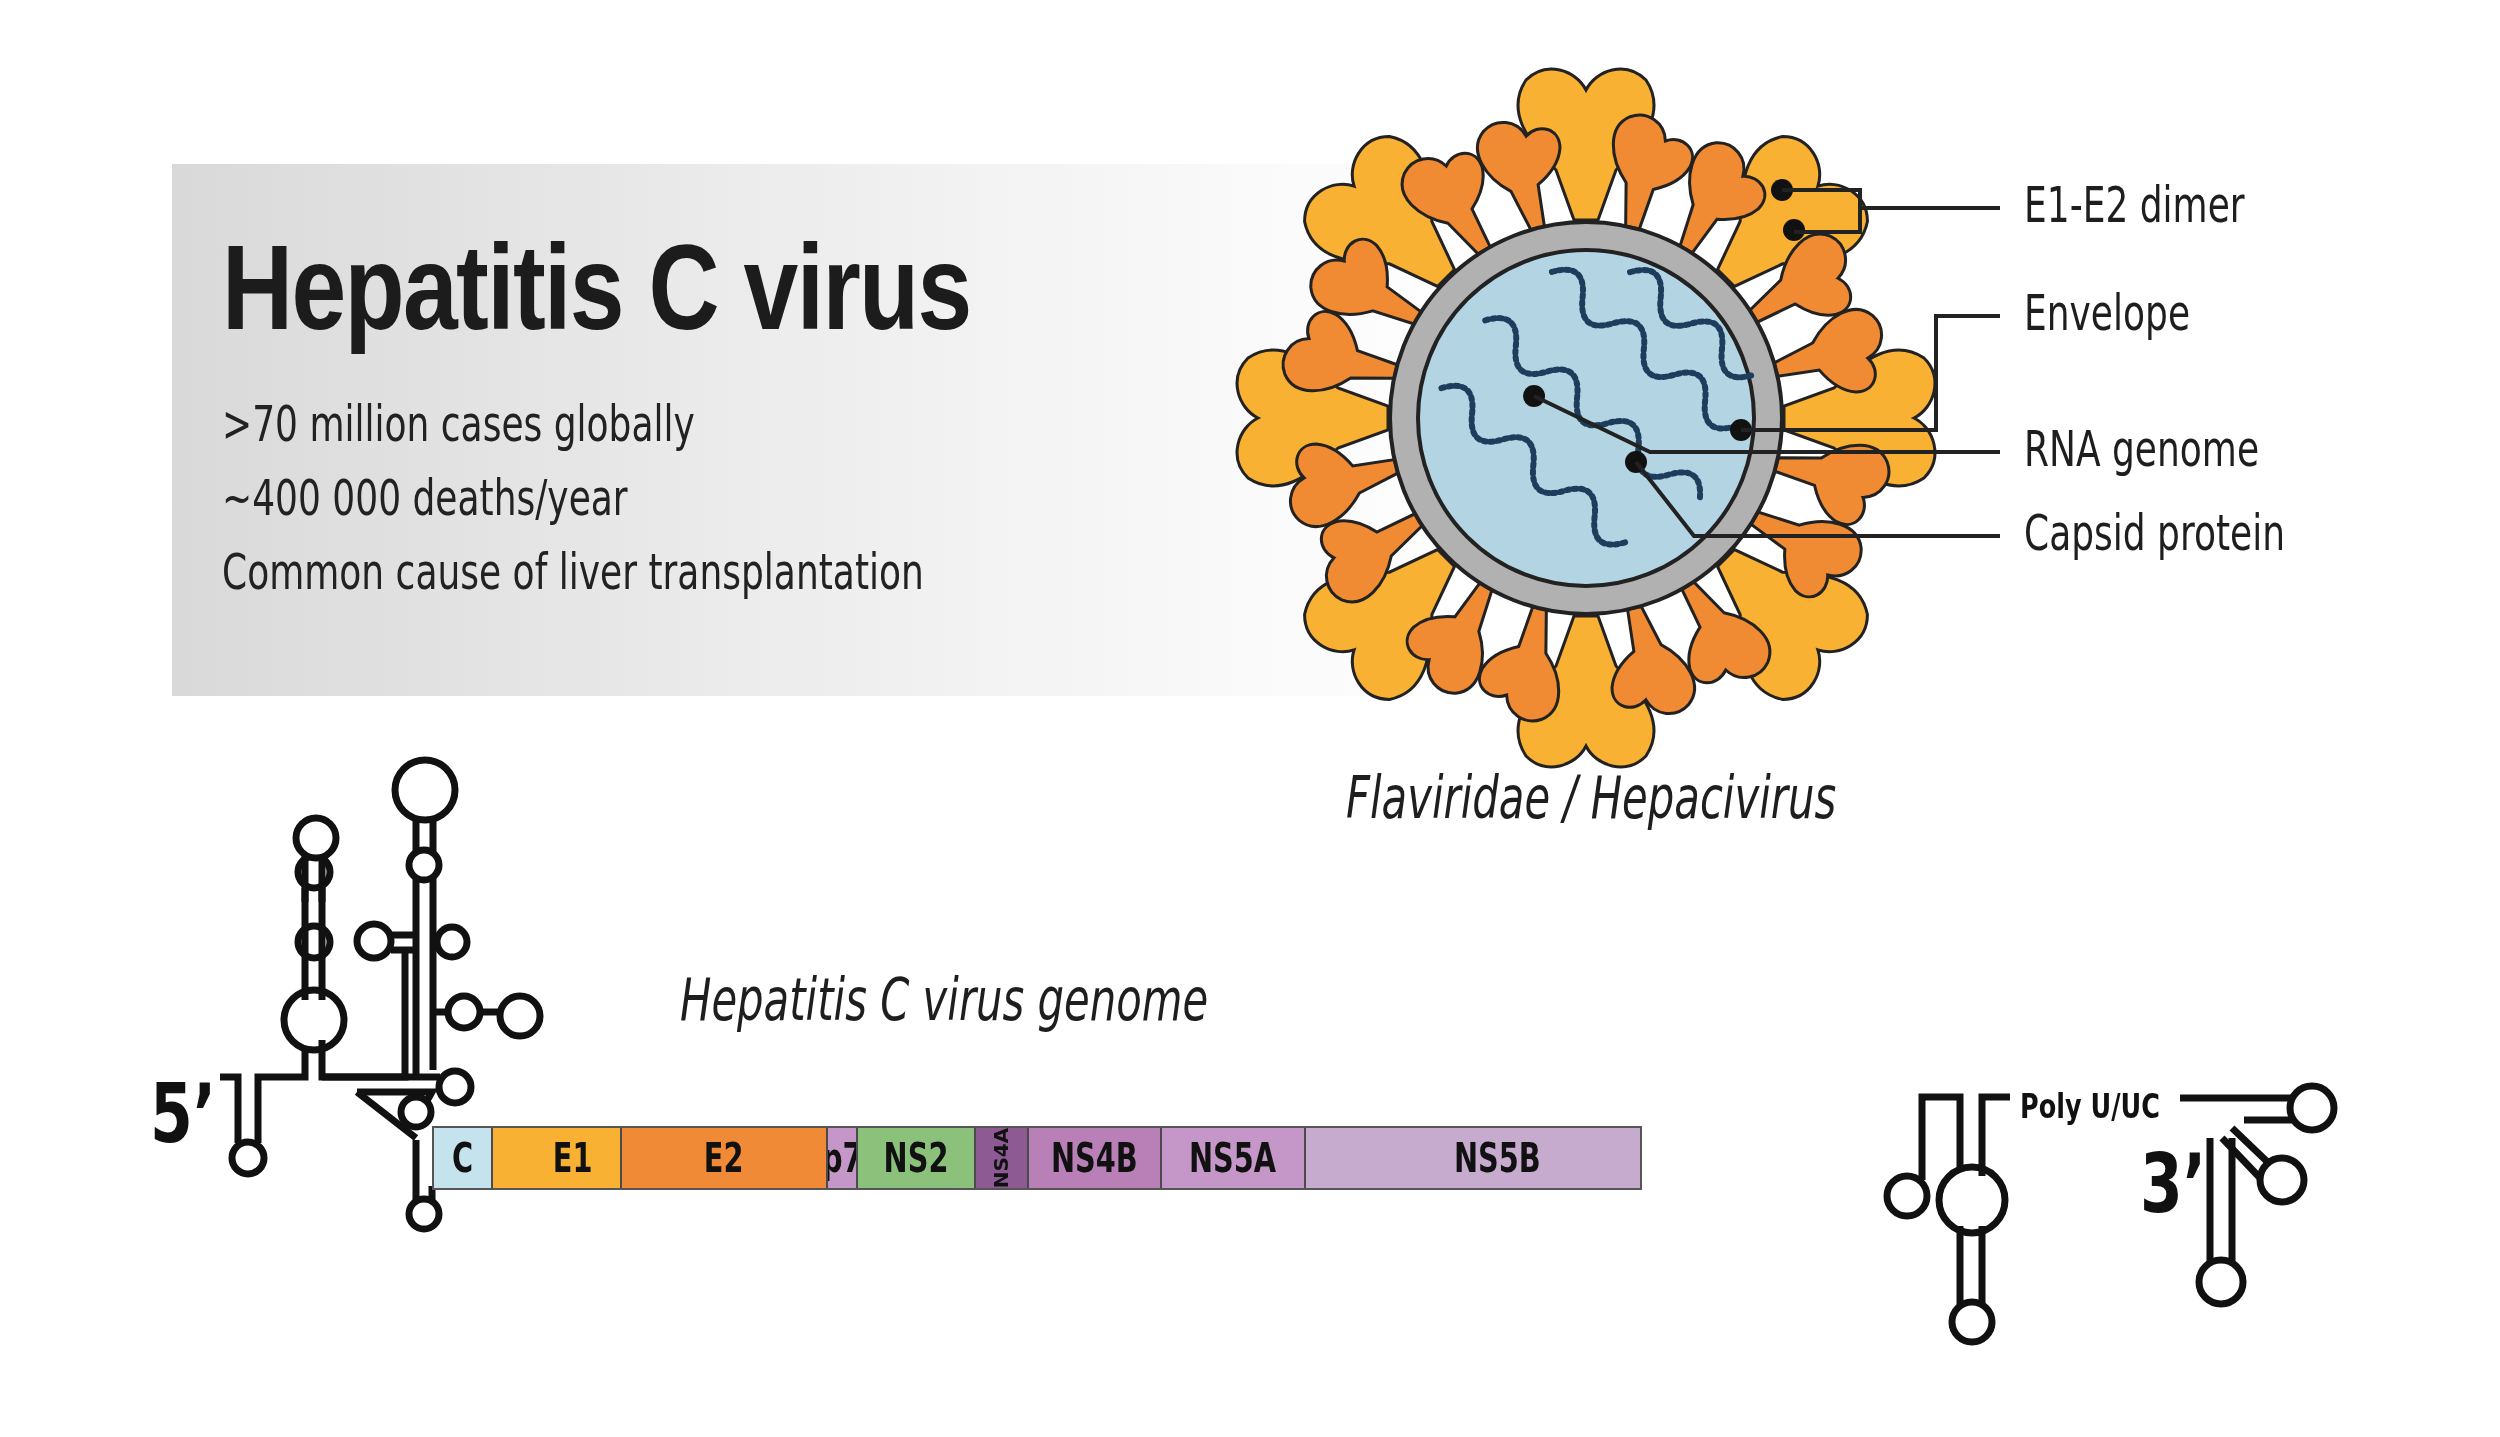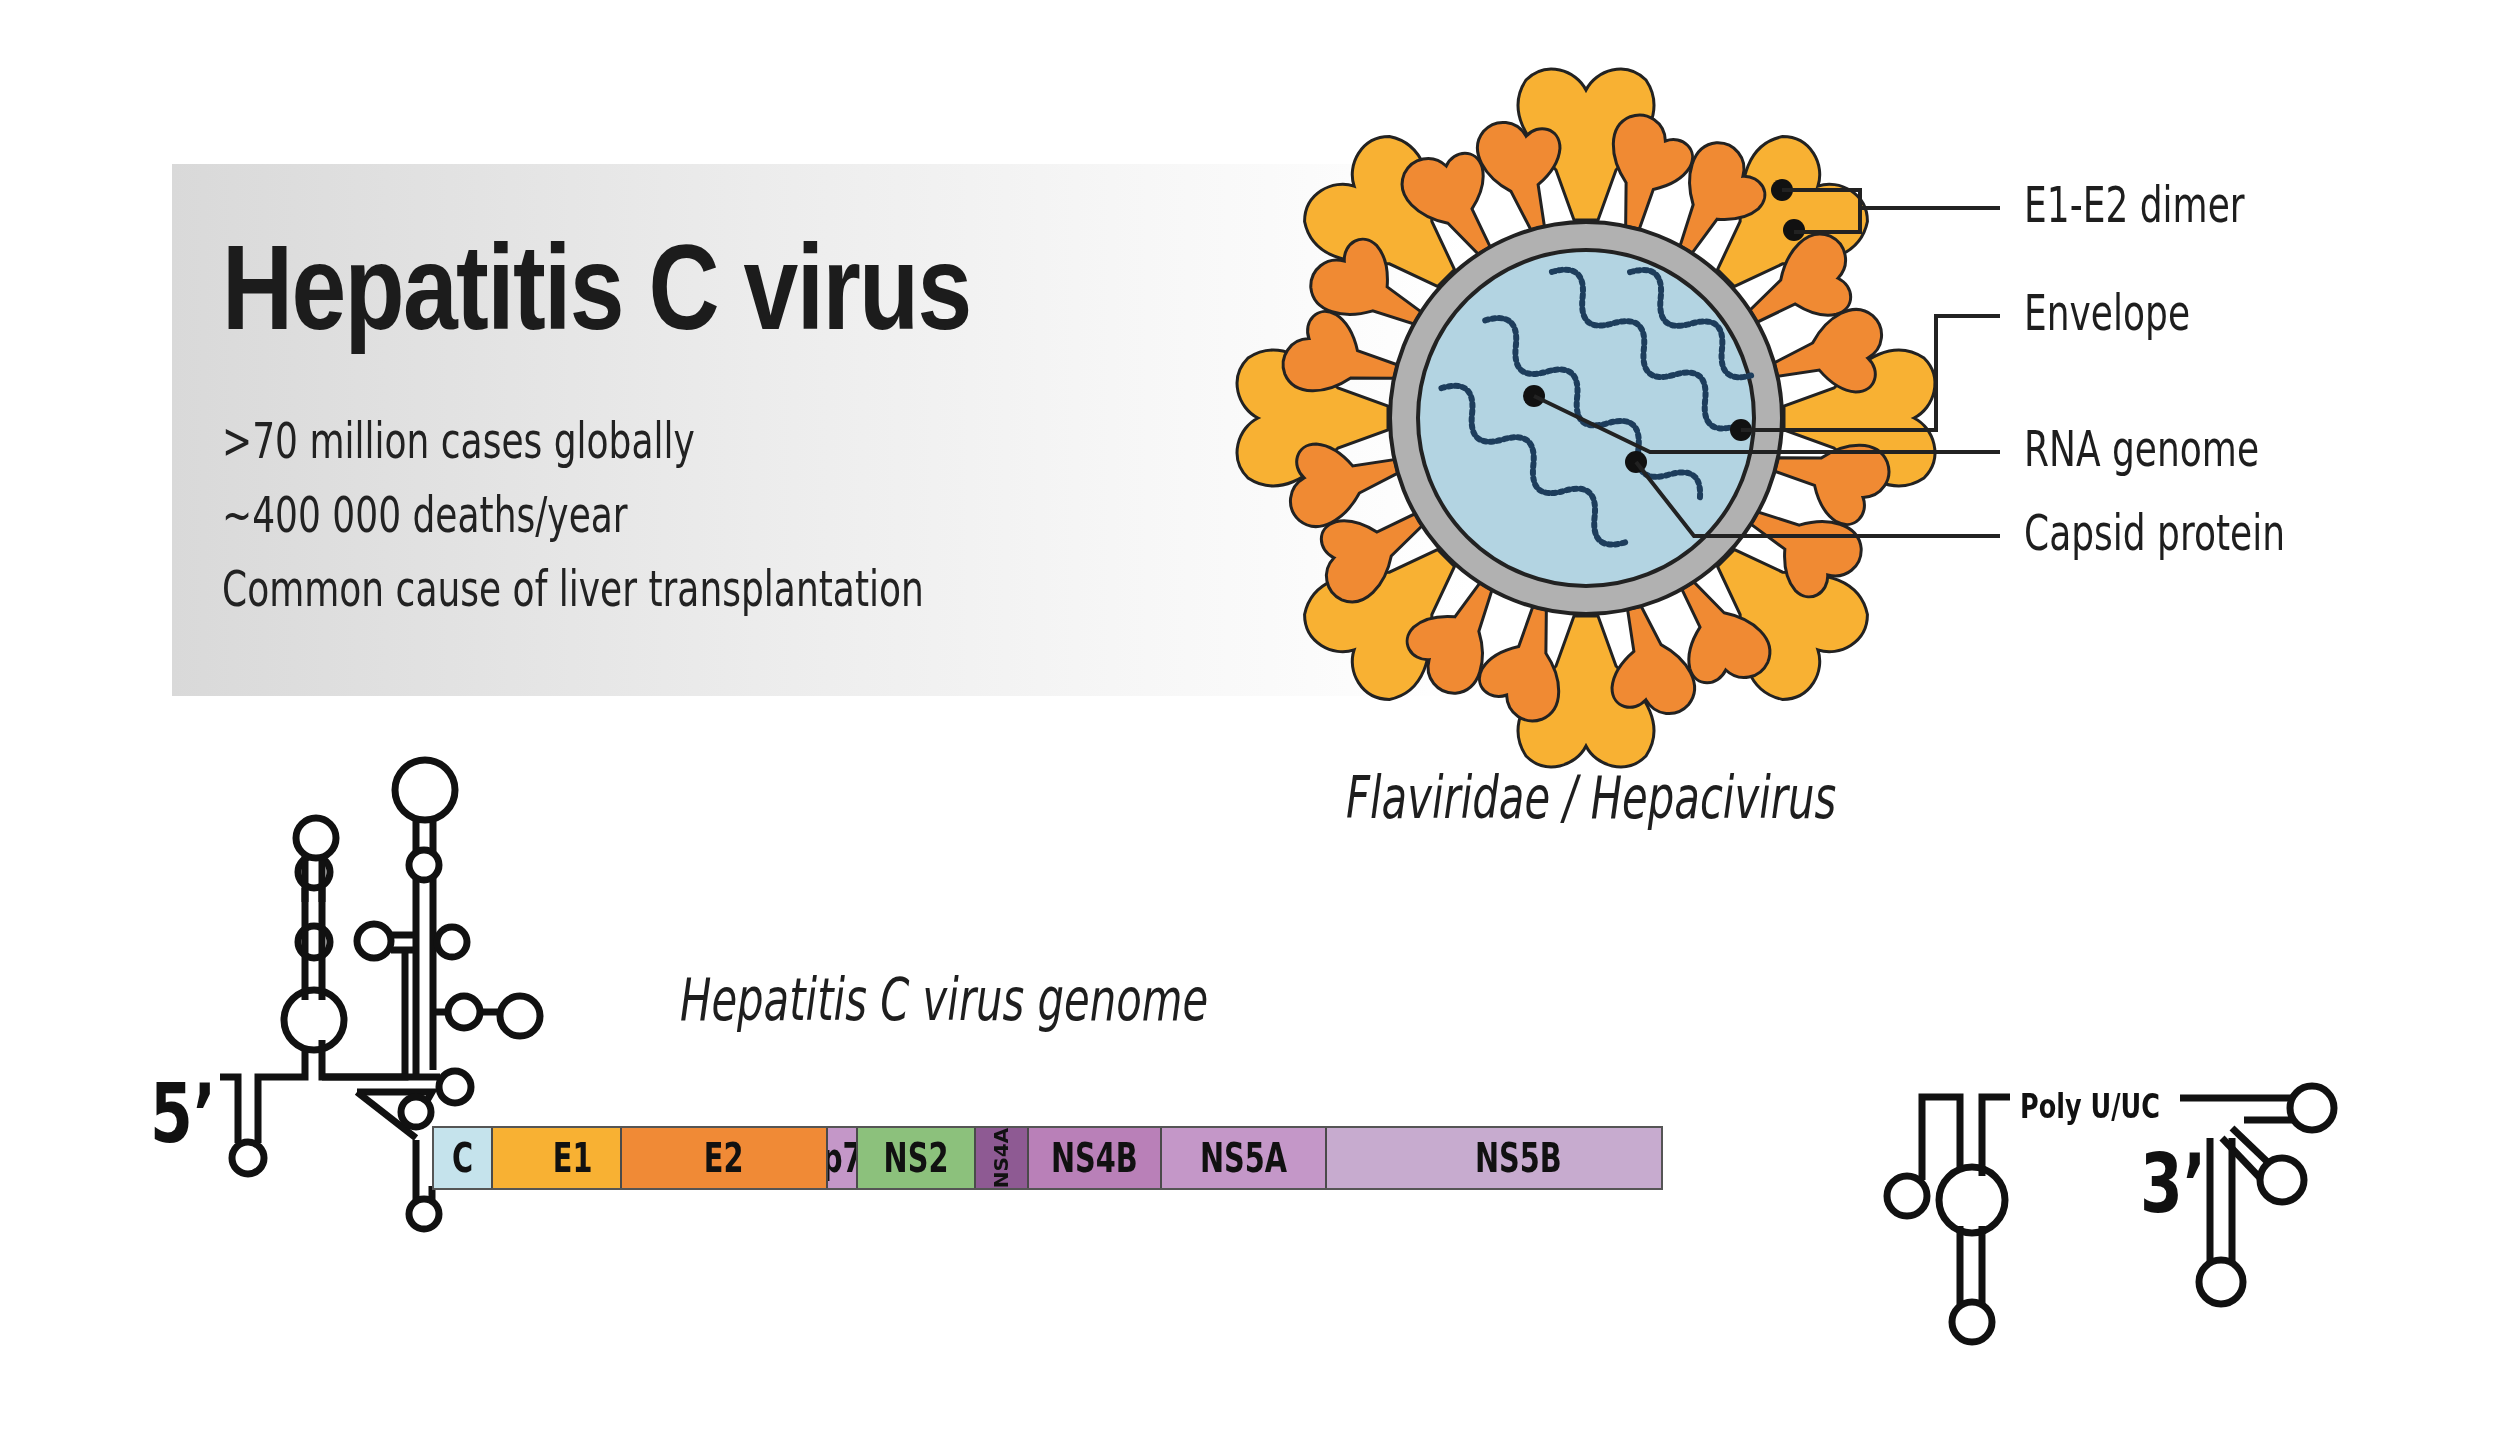--- a/index.html
+++ b/index.html
@@ -6,21 +6,21 @@
   body { width: 2500px; height: 1437px; position: relative; overflow: hidden; font-family: "Liberation Sans", sans-serif; color: #1a1a1a; }
   .banner {
     position: absolute; left: 172px; top: 164px; width: 1300px; height: 532px;
     background: linear-gradient(90deg, #d9d9d9 0%, #ececec 45%, #f7f7f7 75%, #ffffff 100%);
   }
   .title {
     position: absolute; left: 222px; top: 218px; font-size: 120px; font-weight: bold;
     letter-spacing: -2px; transform: scaleX(0.82); transform-origin: left top; white-space: nowrap; color: #1c1c1c;
     font-family: "Liberation Sans Narrow", "Liberation Sans", sans-serif;
   }
-  .facts { position: absolute; left: 222px; top: 404px; }
+  .facts { position: absolute; left: 222px; top: 387px; }
   .fact {
     font-size: 50px; line-height: 74px; white-space: nowrap; color: #222;
     transform: scaleX(0.72); transform-origin: left top; height: 74px;
     font-family: "DejaVu Sans", sans-serif; font-weight: normal;
   }
   .label-right {
     position: absolute; left: 2024px; font-size: 50px; white-space: nowrap; color: #1e1e1e;
     transform: scaleX(0.72); transform-origin: left center;
     font-family: "DejaVu Sans", sans-serif;
   }
@@ -254,19 +254,19 @@
     </div>
     <div class="seg" style="width: 118px; background: rgb(140, 193, 124);">
       <span>NS2</span>
     </div>
     <div class="seg vertical" style="width: 53px; background: rgb(142, 90, 147);">
       <span>NS4A</span>
     </div>
     <div class="seg" style="width: 133px; background: rgb(185, 128, 184); text-align: right;">
       <span>NS4B</span>
     </div>
-    <div class="seg" style="width: 165px; background: rgb(196, 151, 200);">
+    <div class="seg" style="width: 144px; background: rgb(196, 151, 200);">
       <span>NS5A</span>
     </div>
     <div class="seg" style="width: 334px; background: rgb(199, 171, 207);">
       <span>NS5B</span>
     </div>
   </div>
 
 </body></html>

